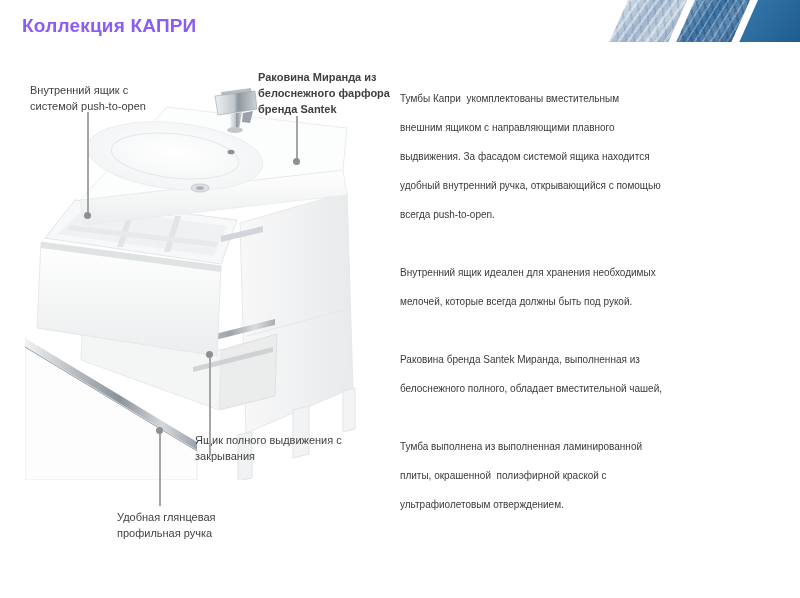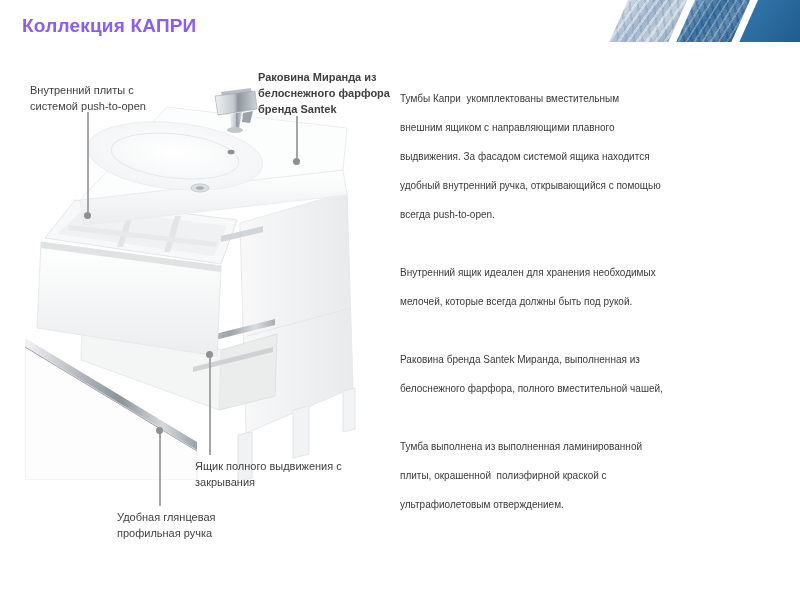--- a/index.html
+++ b/index.html
@@ -34,21 +34,21 @@
   
   .vanity{position:absolute;left:25px;top:88px;}
 
   
   .callout-label{
     position:absolute;color:#3f3f3f;font-size:11px;line-height:16px;font-weight:400;
   }
   .callout-label div{white-space:pre;}
   .c1-label{left:30px;top:82px;}
   .c2-label{left:258px;top:69px;font-weight:bold;}
-  .c3-label{left:195px;top:458px;}
+  .c3-label{left:195px;top:432px;}
   .c4-label{left:117px;top:509px;}
   .callout-line{position:absolute;width:1.5px;background:#a5a5a5;}
   .c1-line{left:87px;top:112px;height:100px;}
   .c2-line{left:296px;top:116px;height:44px;}
   .c3-line{left:209px;top:358px;height:97px;}
   .c4-line{left:159px;top:430px;height:76px;}
   .callout-dot{position:absolute;width:7px;height:7px;border-radius:50%;background:#8f8f8f;}
   .c1-dot{left:84px;top:212px;}
   .c2-dot{left:293px;top:158px;}
   .c3-dot{left:206px;top:351px;}
@@ -137,21 +137,21 @@
     <ellipse cx="206" cy="64" rx="3.5" ry="2.3" fill="#8b9197"></ellipse>
 
     <polygon points="196,4 226,0 227,6 197,10" fill="#b8bec4"></polygon>
     <polygon points="190,8 230,3 232,21 193,27" fill="url(#gChrome)" stroke="#9aa1a8" stroke-width="0.6"></polygon>
     <polygon points="218,25 228,23 225,35 217,34" fill="#9aa1a8"></polygon>
     <polygon points="205,26 217,24 214,41 206,42" fill="url(#gChrome)"></polygon>
     <ellipse cx="210" cy="42" rx="8" ry="3" fill="#c2c7cb"></ellipse>
   </svg>
 
   <div class="callout-label c1-label">
-      <div>Внутренний плиты с</div>
+      <div>Внутренний ящик с</div>
       <div>системой push-to-open</div>
     </div>
   <div class="callout-line c1-line"></div>
   <div class="callout-dot c1-dot"></div>
 
   <div class="callout-label c2-label">
       <div>Раковина Миранда из</div>
       <div>белоснежного фарфора</div>
       <div>бренда Santek</div>
     </div>
@@ -179,21 +179,21 @@
         <div>выдвижения. За фасадом системой ящика находится</div>
         <div>удобный внутренний ручка, открывающийся с помощью</div>
         <div>всегда push-to-open.</div>
       </div>
     <div class="para">
         <div>Внутренний ящик идеален для хранения необходимых</div>
         <div>мелочей, которые всегда должны быть под рукой.</div>
       </div>
     <div class="para">
         <div>Раковина бренда Santek Миранда, выполненная из</div>
-        <div>белоснежного фарфора, полного вместительной чашей,</div>
+        <div>белоснежного полного, обладает вместительной чашей,</div>
       </div>
     <div class="para">
         <div>Тумба выполнена из выполненная ламинированной</div>
         <div>плиты, окрашенной  полиэфирной краской с</div>
         <div>ультрафиолетовым отверждением.</div>
       </div>
   </div>
 
 </div>
 

